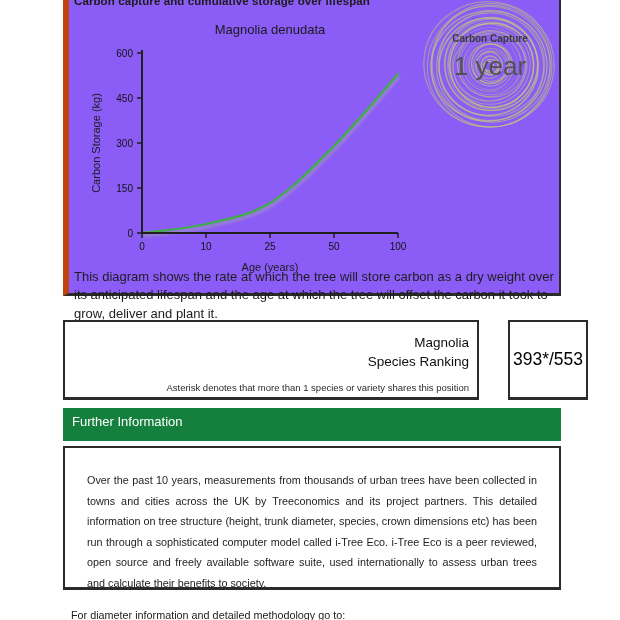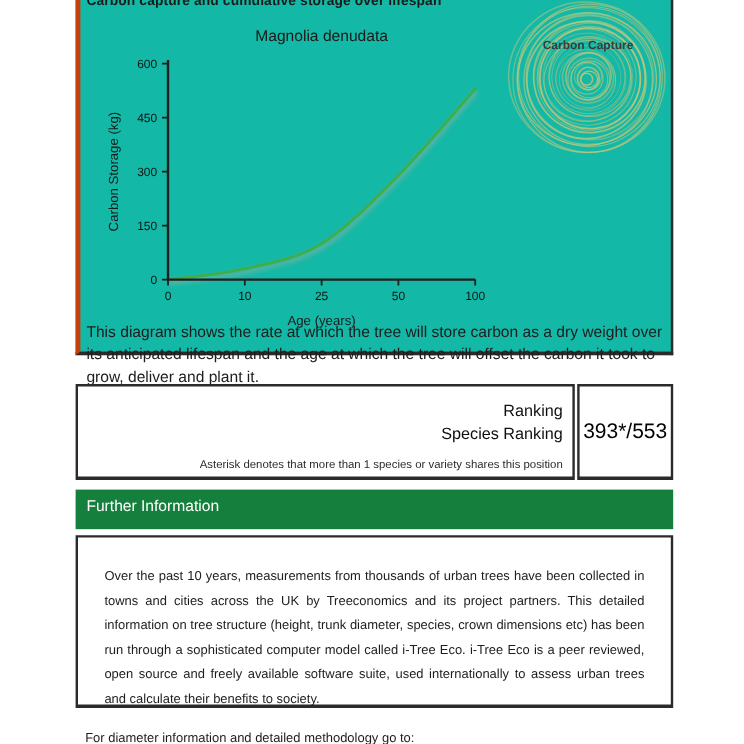--- a/index.html
+++ b/index.html
@@ -4,22 +4,22 @@
 <style>
   html,body { margin:0; padding:0; background:#fff; }
   .page {
     position:relative; width:620px; height:620px; background:#ffffff;
     font-family:"Liberation Sans", sans-serif; overflow:hidden;
   }
   
   .top-box {
     position:absolute; left:63px; top:0; width:498px; height:296px;
     box-sizing:border-box;
-    border-left:4px solid #c2410c; border-right:2px solid #2b2b2b;
-    border-bottom:3px solid #2b2b2b; background:#14b8a6;
+    border-left:6px solid #c2410c; border-right:2px solid #2b2b2b;
+    border-bottom:3px solid #2b2b2b; background:#8b5cf6;
   }
   .doc-title {
     position:absolute; left:5px; top:-5px; font-size:11.5px; font-weight:bold;
     color:#1b1b1b; letter-spacing:0.1px; white-space:nowrap;
   }
   .chart-svg { position:absolute; left:17px; top:18px; }
   .chart-title { font-size:13px; fill:#1a1a1a; }
   .chart-axis-label { font-size:11px; fill:#1a1a1a; }
   .tick-label { font-size:10px; fill:#111; }
   .description {
@@ -40,21 +40,21 @@
     position:absolute; left:63px; top:320px; width:416px; height:80px;
     box-sizing:border-box; border:2px solid #2b2b2b; border-bottom-width:3px;
     background:#fff;
   }
   .rank-titles { margin-top:11px; padding-right:8px; text-align:right;
     font-size:13.5px; line-height:19px; color:#0f0f0f; }
   .rank-footnote {
     position:absolute; right:8px; bottom:4px; font-size:9.5px; color:#2a2a2a;
   }
   .rank-right {
-    position:absolute; left:481px; top:320px; width:80px; height:80px;
+    position:absolute; left:508px; top:320px; width:80px; height:80px;
     box-sizing:border-box; border:2px solid #2b2b2b; border-bottom-width:3px;
     background:#fff; display:flex; align-items:center; justify-content:center;
     font-size:17.5px; color:#000;
   }
   
   .dark-bar {
     position:absolute; left:63px; top:408px; width:498px; height:33px;
     box-sizing:border-box; background:#15803d; color:#ffffff;
     font-size:13px; padding:6px 0 0 9px;
   }
@@ -143,26 +143,27 @@
         <ellipse cx="69.4" cy="68.6" rx="53.5" ry="53.8" transform="rotate(8.6 69 67)" fill="none" stroke="#c2c77d" stroke-width="1.31" stroke-opacity="0.55"></ellipse>
         <ellipse cx="70.5" cy="65.7" rx="53.0" ry="52.5" transform="rotate(5.9 69 67)" fill="none" stroke="#c2c77d" stroke-width="1.36" stroke-opacity="0.42"></ellipse>
         <ellipse cx="68.0" cy="67.7" rx="57.9" ry="55.1" transform="rotate(-9.1 69 67)" fill="none" stroke="#c2c77d" stroke-width="1.13" stroke-opacity="0.72"></ellipse>
         <ellipse cx="69.9" cy="65.5" rx="58.9" ry="58.4" transform="rotate(10.3 69 67)" fill="none" stroke="#c2c77d" stroke-width="0.95" stroke-opacity="0.65"></ellipse>
         <ellipse cx="67.8" cy="68.7" rx="61.4" ry="60.3" transform="rotate(0.3 69 67)" fill="none" stroke="#c2c77d" stroke-width="1.05" stroke-opacity="0.49"></ellipse>
         <ellipse cx="70.4" cy="67.1" rx="60.5" ry="61.7" transform="rotate(4.4 69 67)" fill="none" stroke="#c2c77d" stroke-width="1.04" stroke-opacity="0.61"></ellipse>
         <ellipse cx="67.9" cy="66.6" rx="65.2" ry="62.6" transform="rotate(8.1 69 67)" fill="none" stroke="#c2c77d" stroke-width="1.27" stroke-opacity="0.51"></ellipse>
       </svg>
     <div class="badge-text">
       <div class="badge-line">Carbon Capture</div>
+      <div class="badge-value">1 year</div>
     </div>
   </div>
 
   <div class="rank-left">
     <div class="rank-titles">
-      <div>Ranking</div>
+      <div>Magnolia</div>
       <div>Species Ranking</div>
     </div>
     <div class="rank-footnote">Asterisk denotes that more than 1 species or variety shares this position</div>
   </div>
   <div class="rank-right">
     <span>393*/553</span>
   </div>
 
   <div class="dark-bar">
     <span>Further Information</span>

